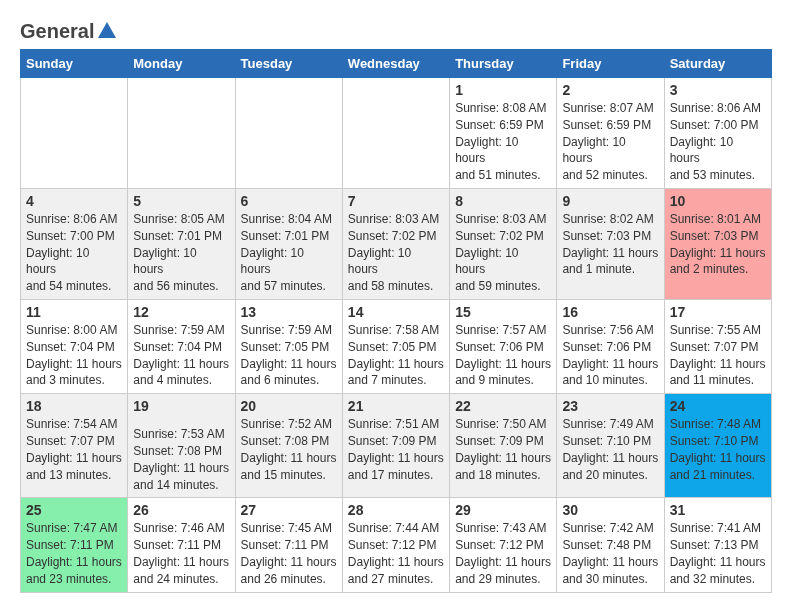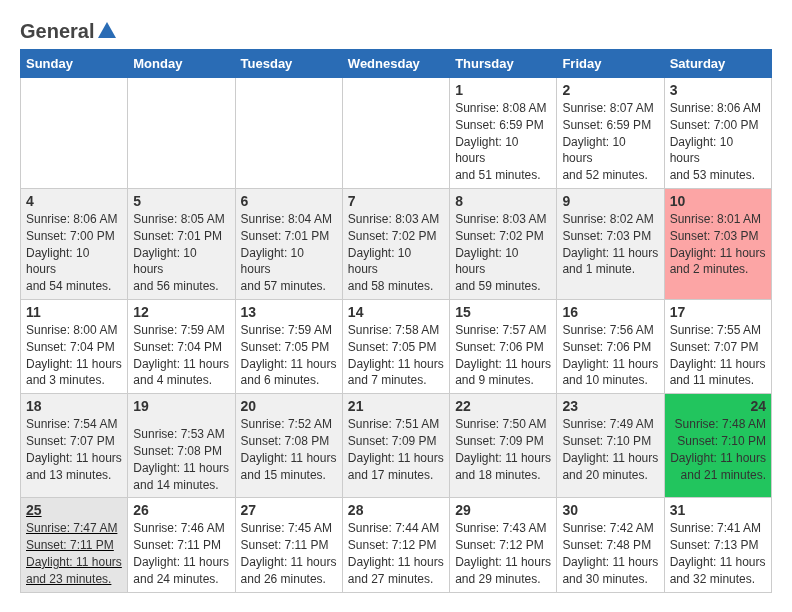--- a/index.html
+++ b/index.html
@@ -277,30 +277,30 @@
 Daylight: 11 hours
 and 18 minutes.</div>
         </td>
         <td style="background: rgb(240, 240, 240);">
           <span class="day-number">23</span>
           <div class="day-info" style="white-space: pre-line;">Sunrise: 7:49 AM
 Sunset: 7:10 PM
 Daylight: 11 hours
 and 20 minutes.</div>
         </td>
-        <td style="background: #22c55e; text-align: right;">
+        <td style="background: #0ea5e9;">
           <span class="day-number">24</span>
           <div class="day-info" style="white-space: pre-line;">Sunrise: 7:48 AM
 Sunset: 7:10 PM
 Daylight: 11 hours
 and 21 minutes.</div>
         </td>
       </tr>
       <tr class="row-odd">
-        <td style="background: #e5e5e5; text-decoration: underline;">
+        <td style="background: #86efac;">
           <span class="day-number">25</span>
           <div class="day-info" style="white-space: pre-line;">Sunrise: 7:47 AM
 Sunset: 7:11 PM
 Daylight: 11 hours
 and 23 minutes.</div>
         </td>
         <td style="background: rgb(255, 255, 255);">
           <span class="day-number">26</span>
           <div class="day-info" style="white-space: pre-line;">Sunrise: 7:46 AM
 Sunset: 7:11 PM

